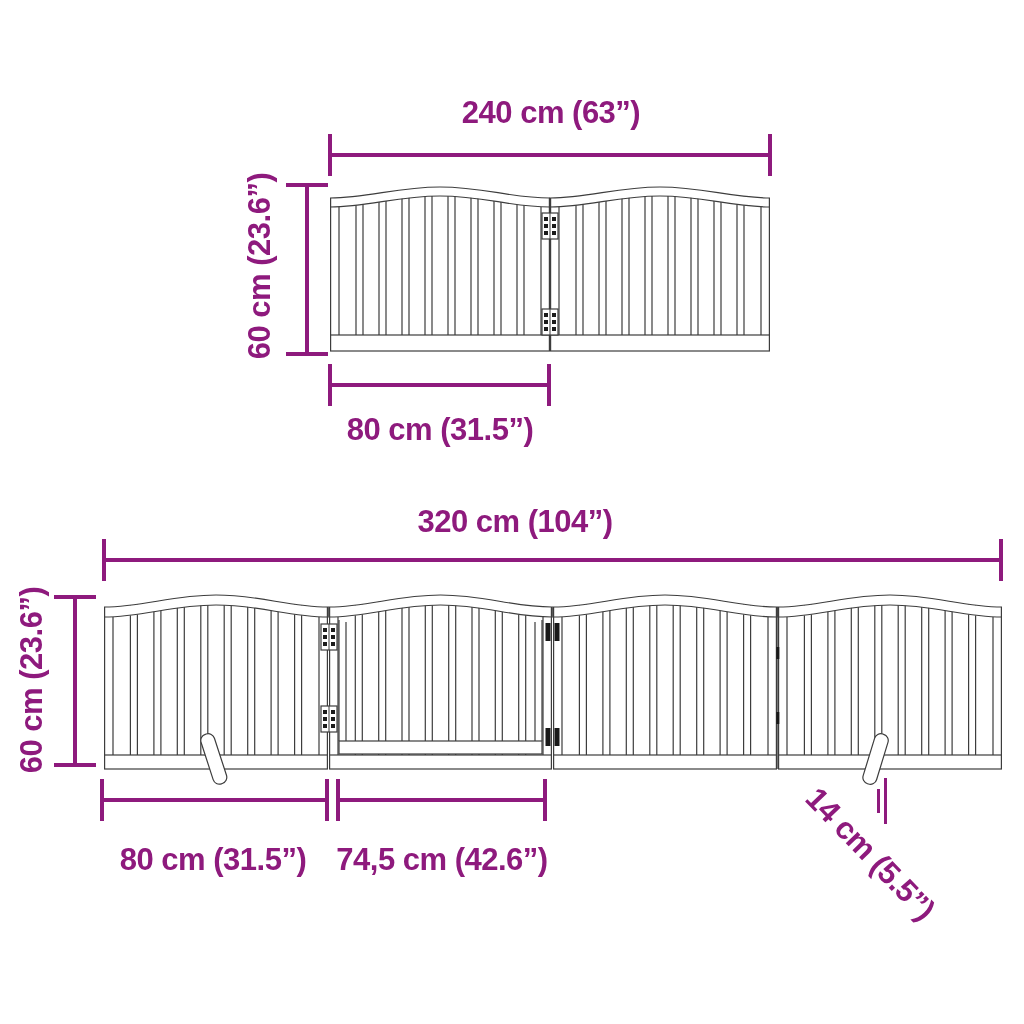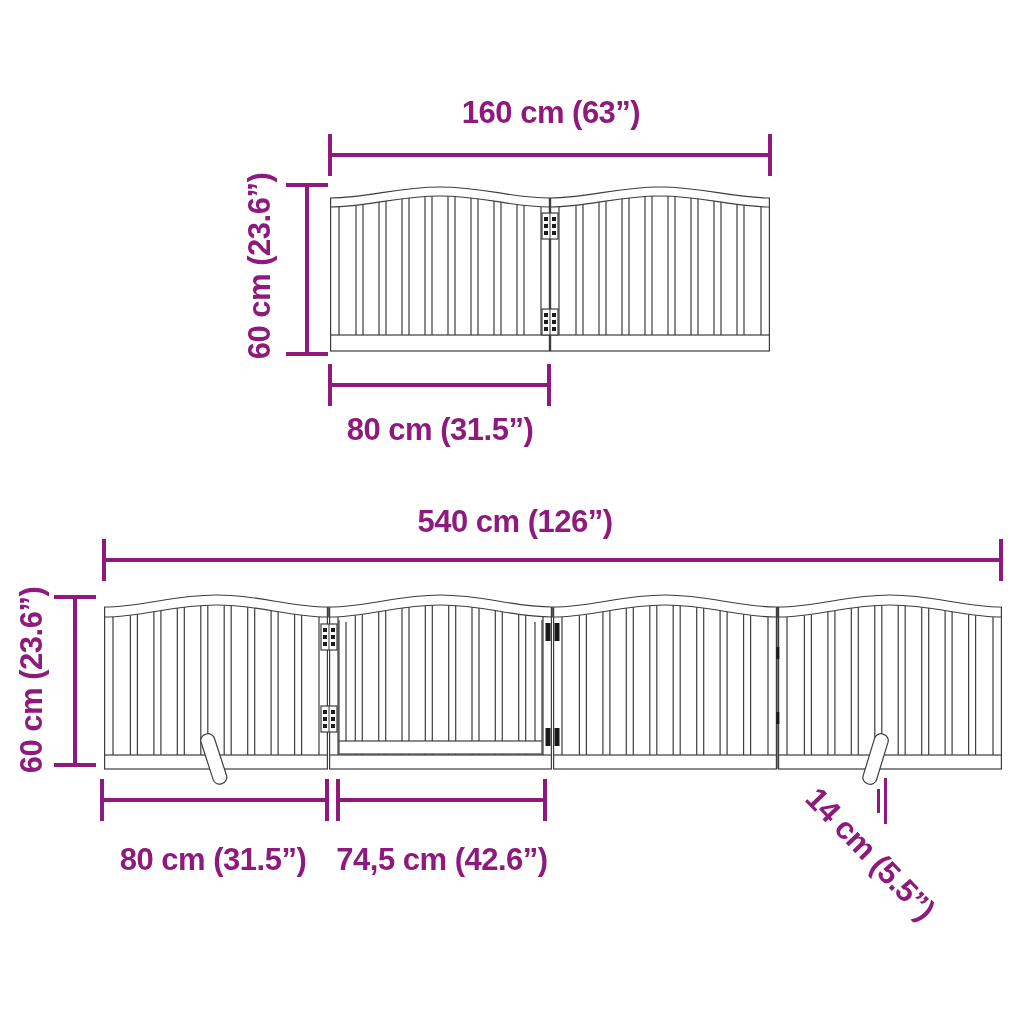--- a/index.html
+++ b/index.html
@@ -22,21 +22,21 @@
   .vdim::before{top:-2px;}
   .vdim::after{bottom:-2px;}
   .tick{position:absolute;width:3px;}
   svg{position:absolute;display:block;}
 </style>
 </head>
 <body>
 
 <div id="canvas">
 
-  <div class="dim-label accent" style="left: 551px; top: 113px; color: rgb(142, 26, 125);">160 cm (63”)</div>
+  <div class="dim-label accent" style="left: 551px; top: 113px; color: rgb(142, 26, 125);">240 cm (63”)</div>
   <div class="hdim accent-bg" style="left: 330px; top: 153px; width: 440px; background: rgb(142, 26, 125);"></div>
 
   <div class="dim-label accent rot-ccw" style="left: 260px; top: 266px; color: rgb(142, 26, 125);">60 cm (23.6”)</div>
   <div class="vdim accent-bg" style="left: 305px; top: 185px; height: 169px; background: rgb(142, 26, 125);"></div>
 
   <svg id="gate-top" width="440" height="172" viewBox="0 0 440 172" style="left:330px;top:184px;">
       <path d="M26.0 8V151M33.0 8V151M49.0 8V151M56.0 8V151M72.0 8V151M79.0 8V151M95.0 8V151M102.0 8V151M118.0 8V151M125.0 8V151M141.0 8V151M148.0 8V151M164.0 8V151M171.0 8V151M187.0 8V151M194.0 8V151" fill="none" stroke="#3D3D3D" stroke-width="1.2"></path>
       <path d="M0 14C39.6 14 66 3 110 3C154 3 180.39999999999998 14 220 14L220 0L0 0Z" fill="#fff" stroke="none"></path>
       <path d="M0 14C39.6 14 66 3 110 3C154 3 180.39999999999998 14 220 14L220 23C180.39999999999998 23 154 12 110 12C66 12 39.6 23 0 23Z" fill="#fff" stroke="#3D3D3D" stroke-width="1.2"></path>
       <path d="M9 23V151M211 23V151M0.6 14V167M219.4 14V167" fill="none" stroke="#3D3D3D" stroke-width="1.2"></path>
@@ -60,21 +60,21 @@
       <rect x="222" y="129" width="4" height="4" fill="#1A1A1A"></rect>
       <rect x="214" y="136" width="4" height="4" fill="#1A1A1A"></rect>
       <rect x="222" y="136" width="4" height="4" fill="#1A1A1A"></rect>
       <rect x="214" y="143" width="4" height="4" fill="#1A1A1A"></rect>
       <rect x="222" y="143" width="4" height="4" fill="#1A1A1A"></rect>
     </svg>
 
   <div class="hdim accent-bg" style="left: 330px; top: 383px; width: 219px; background: rgb(142, 26, 125);"></div>
   <div class="dim-label accent" style="left: 440px; top: 430px; color: rgb(142, 26, 125);">80 cm (31.5”)</div>
 
-  <div class="dim-label accent" style="left: 515px; top: 522px; color: rgb(142, 26, 125);">540 cm (126”)</div>
+  <div class="dim-label accent" style="left: 515px; top: 522px; color: rgb(142, 26, 125);">320 cm (104”)</div>
   <div class="hdim accent-bg" style="left: 104px; top: 558px; width: 897px; background: rgb(142, 26, 125);"></div>
 
   <div class="dim-label accent rot-ccw" style="left: 32px; top: 680px; color: rgb(142, 26, 125);">60 cm (23.6”)</div>
   <div class="vdim accent-bg" style="left: 73px; top: 597px; height: 168px; background: rgb(142, 26, 125);"></div>
 
   <svg id="gate-bottom" width="898" height="215" viewBox="0 0 898 215" style="left:104px;top:592px;">
       <path d="M26.4 8V163M33.4 8V163M49.9 8V163M56.9 8V163M73.3 8V163M80.3 8V163M96.8 8V163M103.8 8V163M120.2 8V163M127.2 8V163M143.7 8V163M150.7 8V163M167.1 8V163M174.1 8V163M190.6 8V163M197.6 8V163" fill="none" stroke="#3D3D3D" stroke-width="1.2"></path>
       <path d="M0 15C40.32 15 67.2 3 112 3C156.79999999999998 3 183.67999999999998 15 224 15L224 0L0 0Z" fill="#fff" stroke="none"></path>
       <path d="M0 15C40.32 15 67.2 3 112 3C156.79999999999998 3 183.67999999999998 15 224 15L224 25C183.67999999999998 25 156.79999999999998 13 112 13C67.2 13 40.32 25 0 25Z" fill="#fff" stroke="#3D3D3D" stroke-width="1.2"></path>
       <path d="M9 25V163M215 25V163M0.6 15V177M223.4 15V177" fill="none" stroke="#3D3D3D" stroke-width="1.2"></path>

